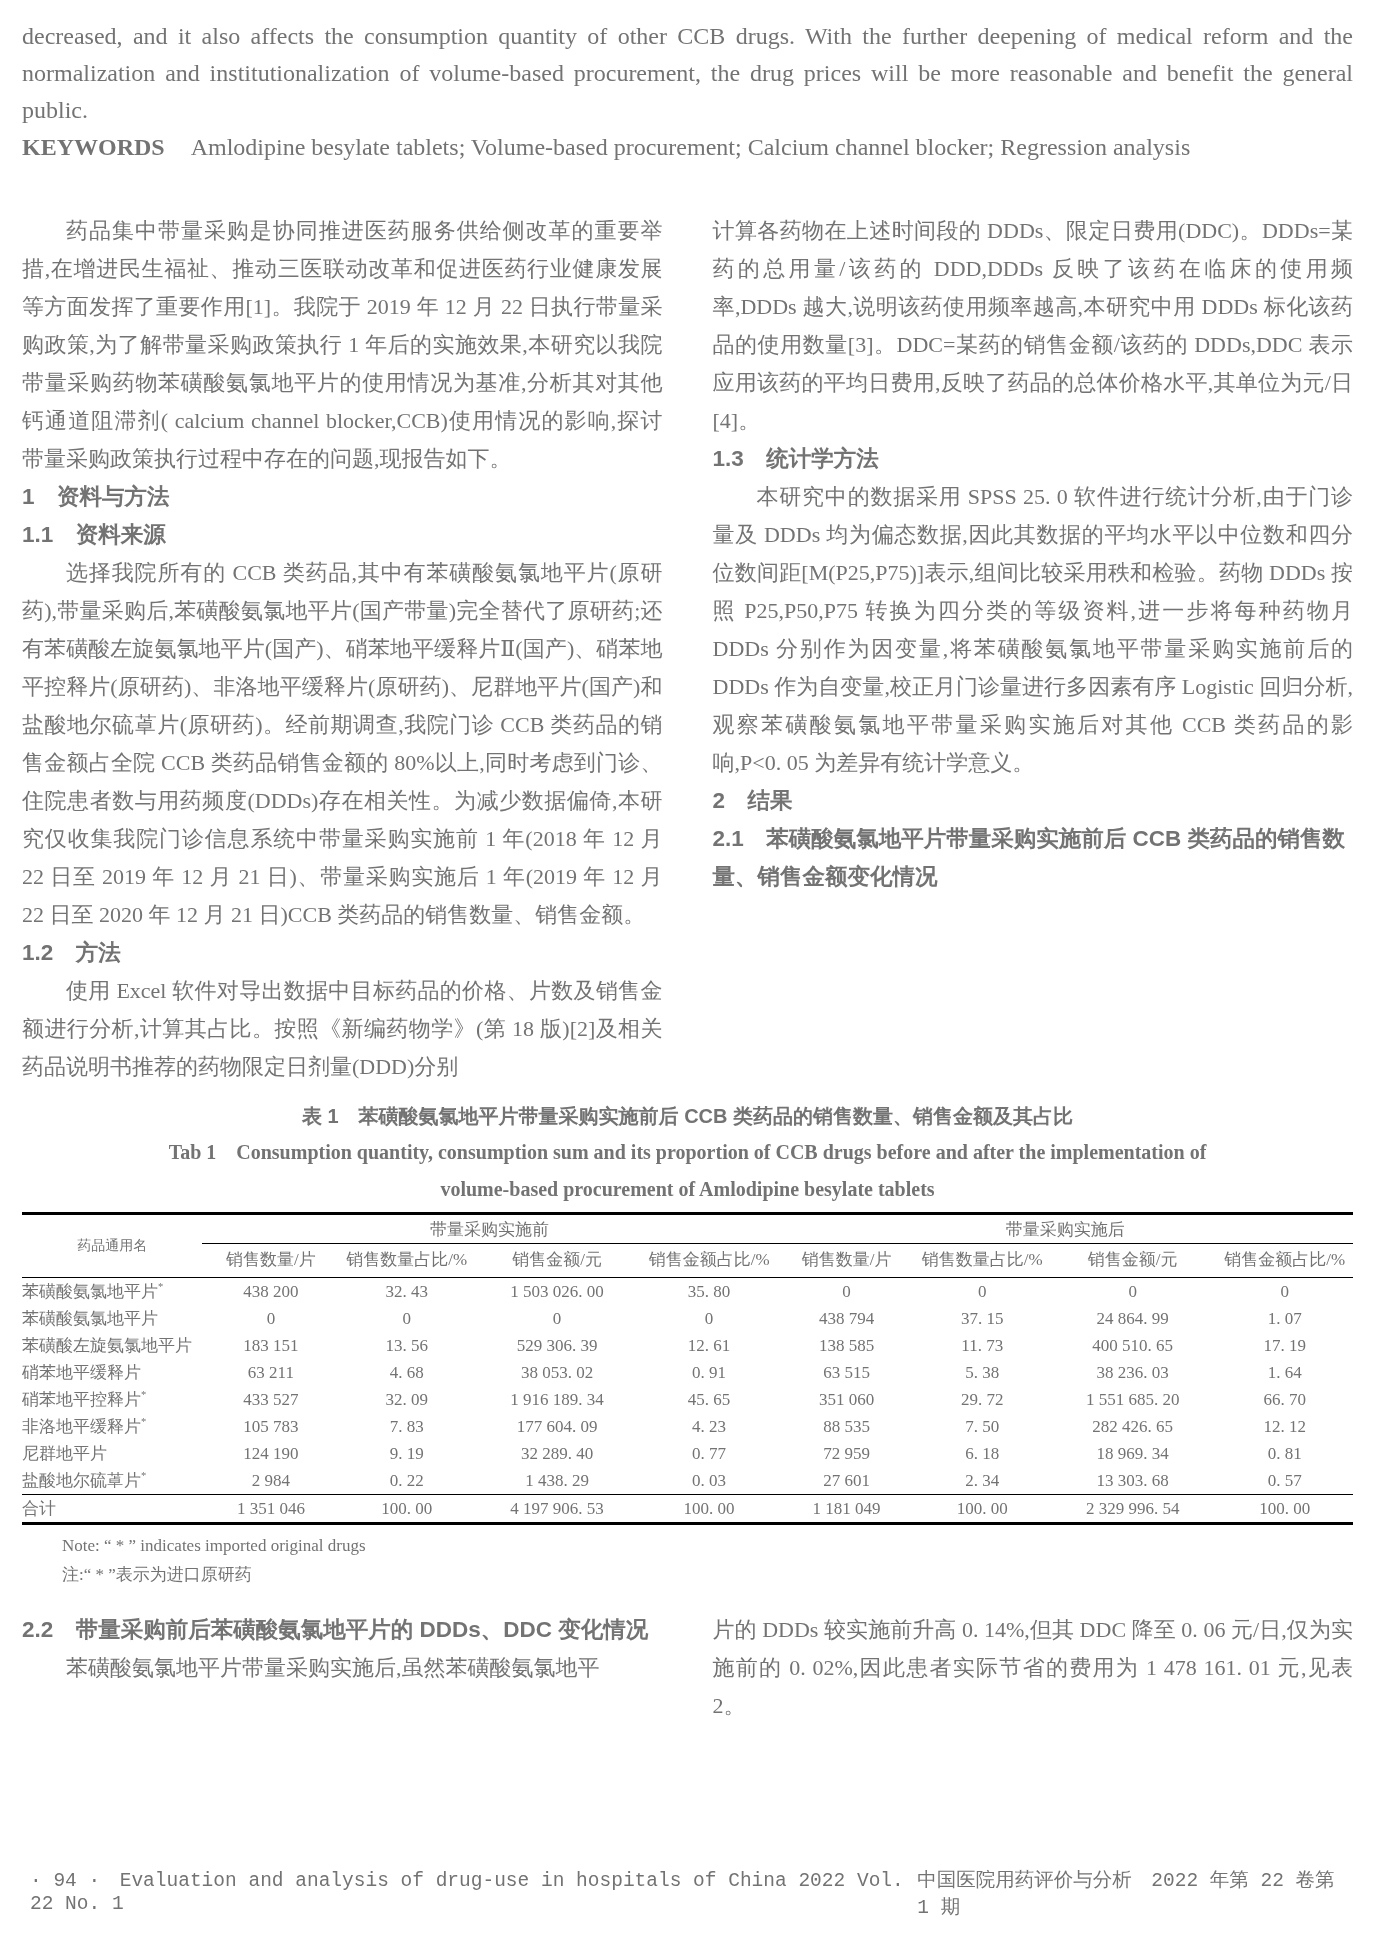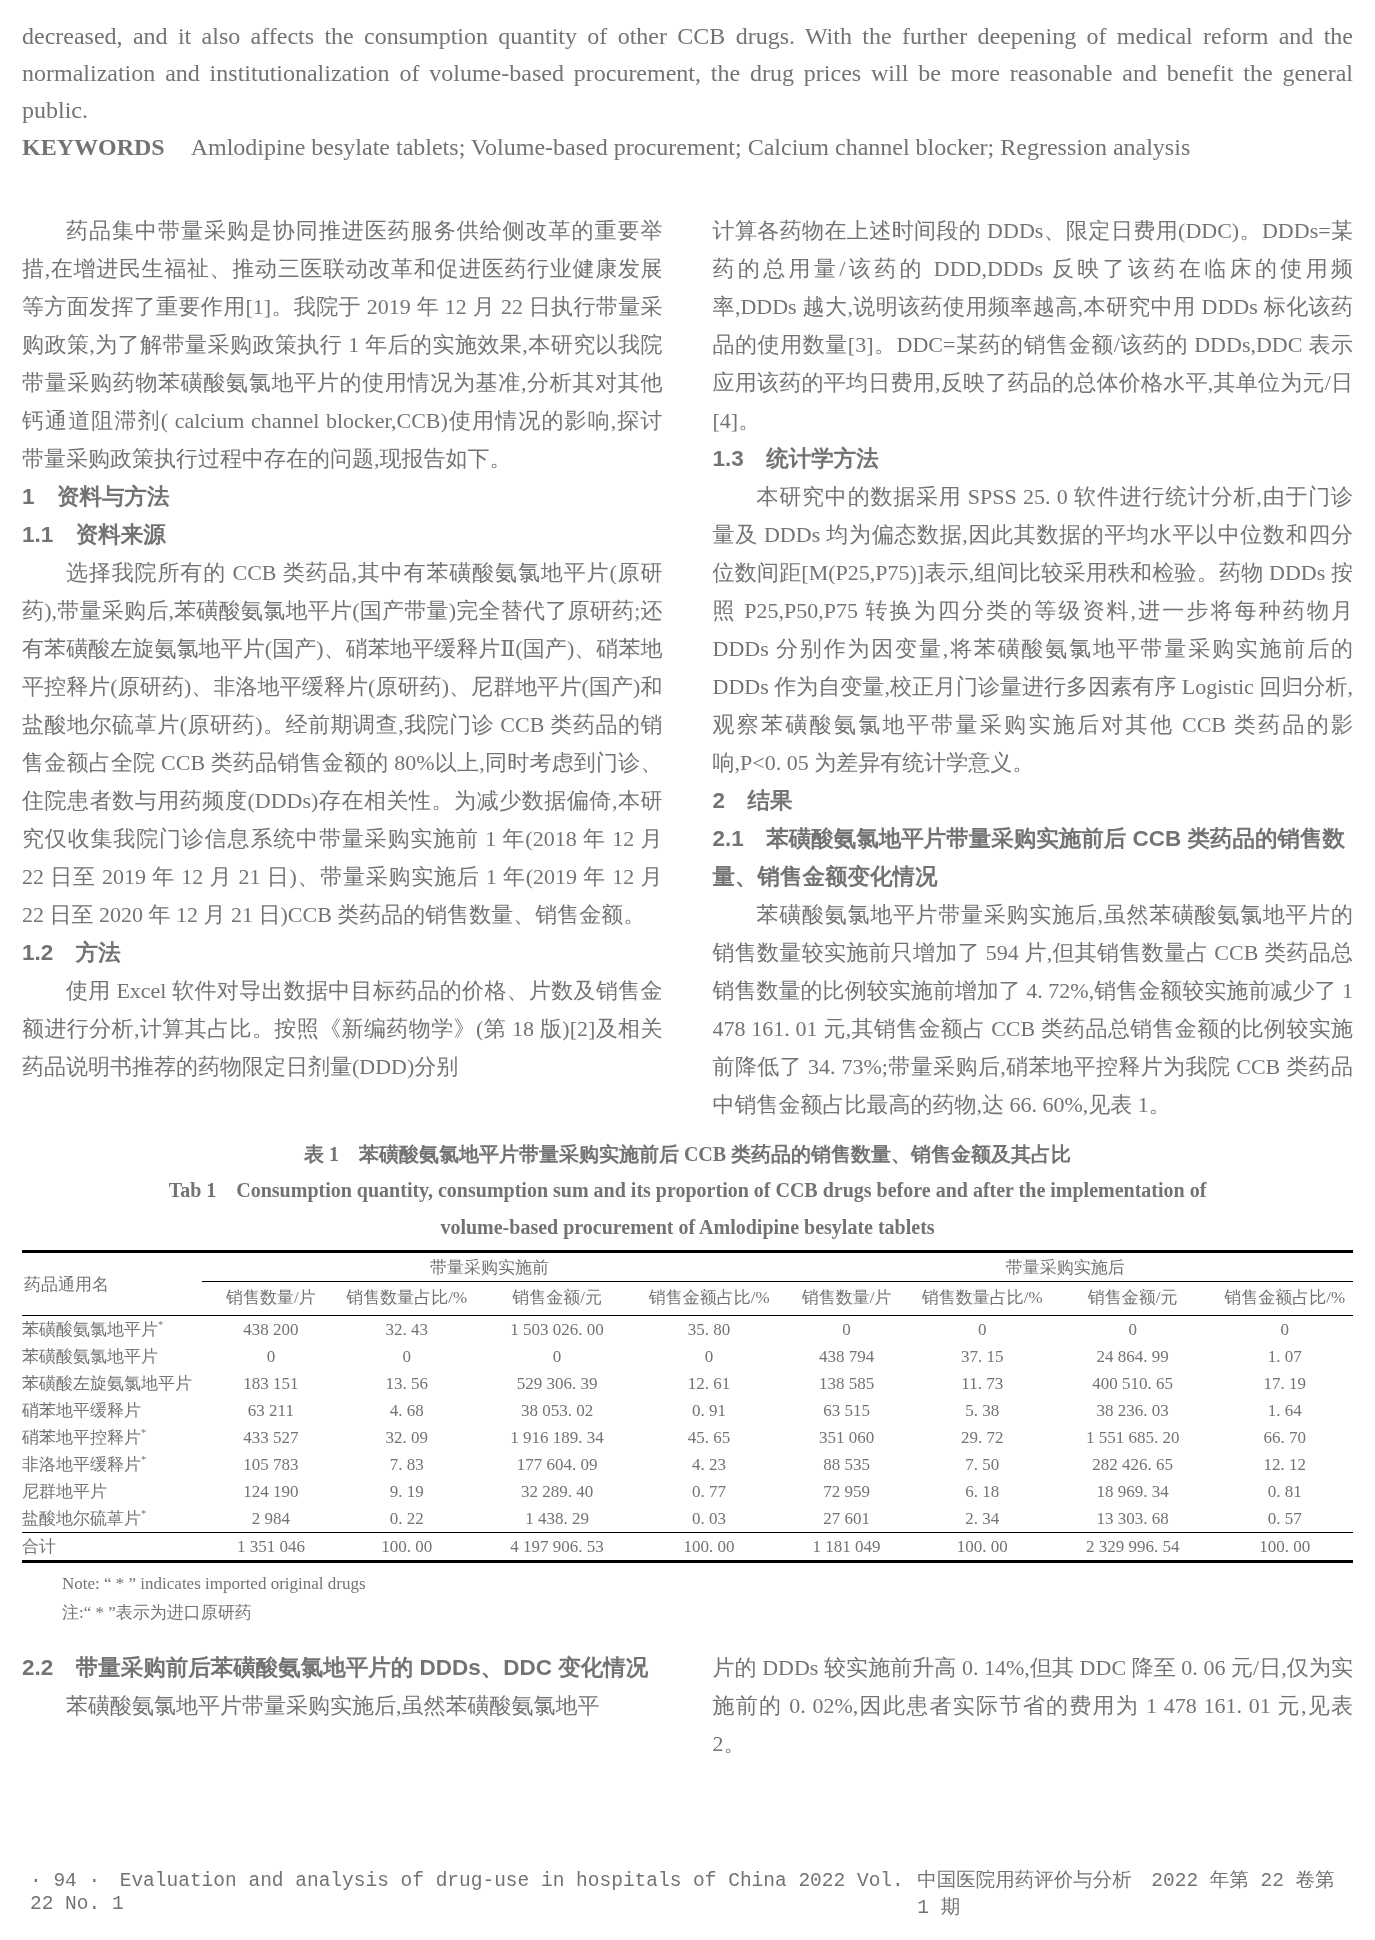--- a/index.html
+++ b/index.html
@@ -18,37 +18,37 @@
   .col { width:calc((100% - 50px)/2); font-size:22px; line-height:38px; text-align:justify; }
   .col p { margin:0; }
   .indent { text-indent:2em; }
   .h-sec {
     font-family:"Liberation Sans","DejaVu Sans",sans-serif;
     font-weight:bold; font-size:22.5px; line-height:38px; margin:0; text-align:left;
   }
   
   .table-block { margin-top:12px; }
   .tcap-zh {
-    text-align:center; font-family:Liberation Serif, serif;
+    text-align:center; font-family:Liberation Sans, sans-serif;
     font-weight:bold; font-size:20px; line-height:36px;
   }
   .tcap-en { text-align:center; font-weight:bold; font-size:20px; line-height:37px; }
   table.data {
     width:100%; border-collapse:collapse; table-layout:fixed;
     border-top:3px solid #000; border-bottom:3px solid #000;
     font-size:17px; margin-top:4px;
   }
   table.data col.c-name { width:13.5%; }
   table.data col.c-cnt  { width:10.4%; }
   table.data col.c-pct  { width:10.0%; }
   table.data col.c-amt  { width:12.6%; }
   table.data col.c-pct2 { width:10.25%; }
   th.name-h {
-    text-align:left; font-weight:normal; vertical-align:middle;
-    border-bottom:1.5px solid #000; padding-left:2px; font-size:17px;
+    text-align:center; font-weight:normal; vertical-align:middle;
+    border-bottom:1.5px solid #000; padding-left:2px; font-size:14px;
   }
   th.group-h { font-weight:normal; border-bottom:1.5px solid #000; padding:3px 0 2px; font-size:17px; }
   tr.subhead th { font-weight:normal; border-bottom:1.5px solid #000; padding:4px 0 6px; font-size:17px; }
   table.data td { height:27px; padding:0; }
   td.name-cell { text-align:left; padding-left:2px; }
   td.num-cell { text-align:center; }
   tr.total-row td { border-top:1.5px solid #000; }
   sup { font-size:0.62em; }
   .notes { padding-left:40px; font-size:17px; line-height:29px; margin-top:6px; }
   .notes div { margin:0; }
@@ -78,21 +78,20 @@
       <p class="indent">选择我院所有的 CCB 类药品,其中有苯磺酸氨氯地平片(原研药),带量采购后,苯磺酸氨氯地平片(国产带量)完全替代了原研药;还有苯磺酸左旋氨氯地平片(国产)、硝苯地平缓释片Ⅱ(国产)、硝苯地平控释片(原研药)、非洛地平缓释片(原研药)、尼群地平片(国产)和盐酸地尔硫䓬片(原研药)。经前期调查,我院门诊 CCB 类药品的销售金额占全院 CCB 类药品销售金额的 80%以上,同时考虑到门诊、住院患者数与用药频度(DDDs)存在相关性。为减少数据偏倚,本研究仅收集我院门诊信息系统中带量采购实施前 1 年(2018 年 12 月 22 日至 2019 年 12 月 21 日)、带量采购实施后 1 年(2019 年 12 月 22 日至 2020 年 12 月 21 日)CCB 类药品的销售数量、销售金额。</p>
       <p class="h-sec">1.2　方法</p>
       <p class="indent">使用 Excel 软件对导出数据中目标药品的价格、片数及销售金额进行分析,计算其占比。按照《新编药物学》(第 18 版)[2]及相关药品说明书推荐的药物限定日剂量(DDD)分别</p>
     </div>
     <div class="col">
       <p>计算各药物在上述时间段的 DDDs、限定日费用(DDC)。DDDs=某药的总用量/该药的 DDD,DDDs 反映了该药在临床的使用频率,DDDs 越大,说明该药使用频率越高,本研究中用 DDDs 标化该药品的使用数量[3]。DDC=某药的销售金额/该药的 DDDs,DDC 表示应用该药的平均日费用,反映了药品的总体价格水平,其单位为元/日[4]。</p>
       <p class="h-sec">1.3　统计学方法</p>
       <p class="indent">本研究中的数据采用 SPSS 25. 0 软件进行统计分析,由于门诊量及 DDDs 均为偏态数据,因此其数据的平均水平以中位数和四分位数间距[M(P25,P75)]表示,组间比较采用秩和检验。药物 DDDs 按照 P25,P50,P75 转换为四分类的等级资料,进一步将每种药物月 DDDs 分别作为因变量,将苯磺酸氨氯地平带量采购实施前后的 DDDs 作为自变量,校正月门诊量进行多因素有序 Logistic 回归分析,观察苯磺酸氨氯地平带量采购实施后对其他 CCB 类药品的影响,P&lt;0. 05 为差异有统计学意义。</p>
       <p class="h-sec">2　结果</p>
       <p class="h-sec">2.1　苯磺酸氨氯地平片带量采购实施前后 CCB 类药品的销售数量、销售金额变化情况</p>
-      <p class="indent">苯磺酸氨氯地平片带量采购实施后,虽然苯磺酸氨氯地平片的销售数量较实施前只增加了 594 片,但其销售数量占 CCB 类药品总销售数量的比例较实施前增加了 4. 72%,销售金额较实施前减少了 1 478 161. 01 元,其销售金额占 CCB 类药品总销售金额的比例较实施前降低了 34. 73%;带量采购后,硝苯地平控释片为我院 CCB 类药品中销售金额占比最高的药物,达 66. 60%,见表 1。</p>
     </div>
   </div>
 
   <div class="table-block">
     <div class="tcap-zh">表 1　苯磺酸氨氯地平片带量采购实施前后 CCB 类药品的销售数量、销售金额及其占比</div>
     <div class="tcap-en">Tab 1　Consumption quantity, consumption sum and its proportion of CCB drugs before and after the implementation of</div>
     <div class="tcap-en">volume-based procurement of Amlodipine besylate tablets</div>
     <table class="data">
       <colgroup>
         <col class="c-name">

